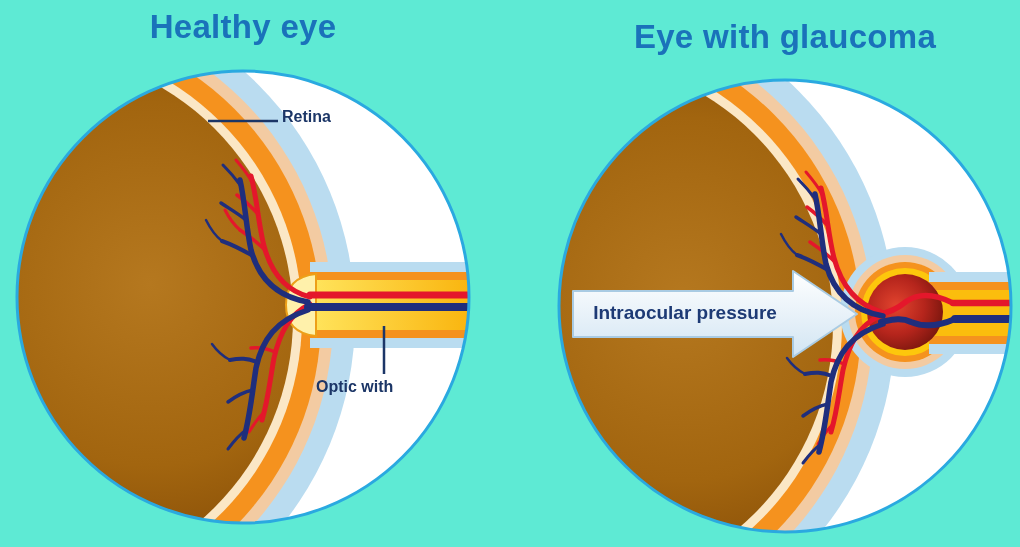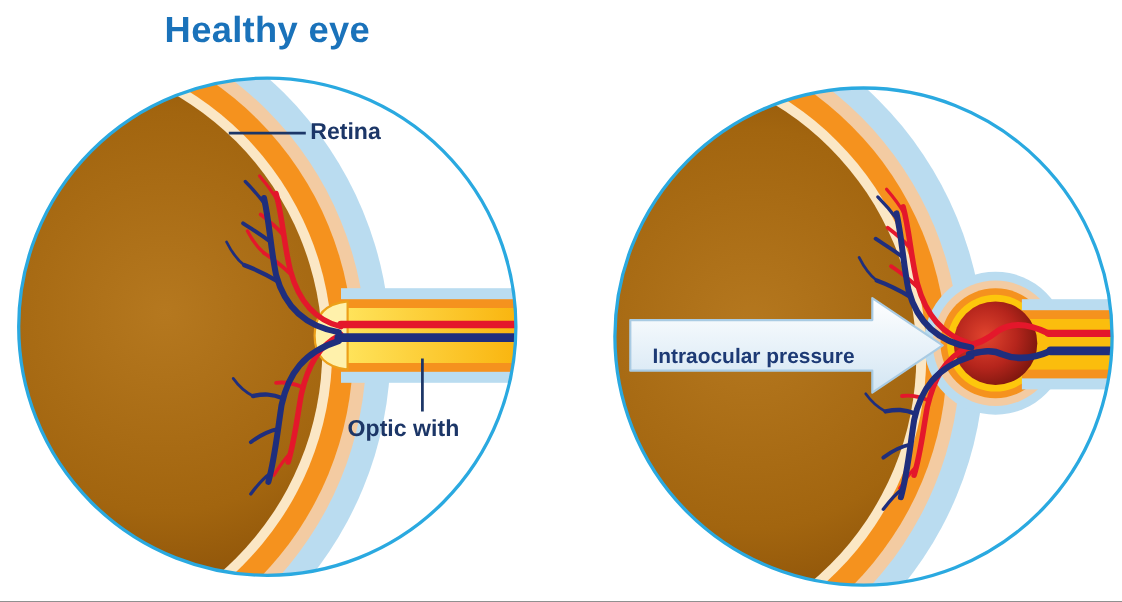--- a/index.html
+++ b/index.html
@@ -1,47 +1,48 @@
 <!DOCTYPE html>
 <html><head>
 <meta charset="utf-8">
 <style>
   html,body{margin:0;padding:0;background:#000;}
   .canvas{
-    position:relative;width:1020px;height:547px;background:#ffffff;
+    position:relative;width:1020px;height:547px;background:#5eead4;
     font-family:"Liberation Sans",sans-serif;overflow:hidden;
   }
   .panel-title{
     position:absolute;font-weight:bold;font-size:33px;color:#1a72ba;
     text-align:center;letter-spacing:.3px;
   }
   #title-healthy{left:10px;top:8px;width:466px;}
   #title-glaucoma{left:553px;top:18px;width:464px;}
   .eye-wrap{position:absolute;}
   #eye-healthy{left:10px;top:64px;width:466px;height:466px;}
   #eye-glaucoma{left:553px;top:74px;width:464px;height:464px;}
   .eye-wrap svg{display:block;}
   .anno{
-    position:absolute;font-weight:bold;color:#1c3667;font-size:21px;
+    position:absolute;font-weight:bold;color:#1c3667;font-size:16px;
     white-space:nowrap;
   }
   #label-retina{left:272px;top:44px;}
   #label-optic{left:306px;top:314px;}
   #label-pressure{
     position:absolute;left:24px;top:228px;width:216px;text-align:center;
-    font-weight:bold;font-size:19px;color:#1d3a75;white-space:nowrap;margin-top:12px;
+    font-weight:bold;font-size:19px;color:#1d3a75;white-space:nowrap;
   }
 </style>
 </head>
 <body>
 
 <div class="canvas">
 
   <div class="panel-title" id="title-healthy">Healthy eye</div>
 
+  <div class="panel-title" id="title-glaucoma">Eye with glaucoma</div>
 
   <div class="eye-wrap" id="eye-healthy">
     <svg width="466" height="466" viewBox="0 0 466 466">
       <defs>
         <clipPath id="clipH">
             <circle cx="233" cy="233" r="226"></circle>
           </clipPath>
         <radialGradient id="vitH" gradientUnits="userSpaceOnUse" cx="140" cy="220" r="330">
           <stop offset="0" stop-color="#b5781f"></stop>
           <stop offset="0.55" stop-color="#a2650f"></stop>

